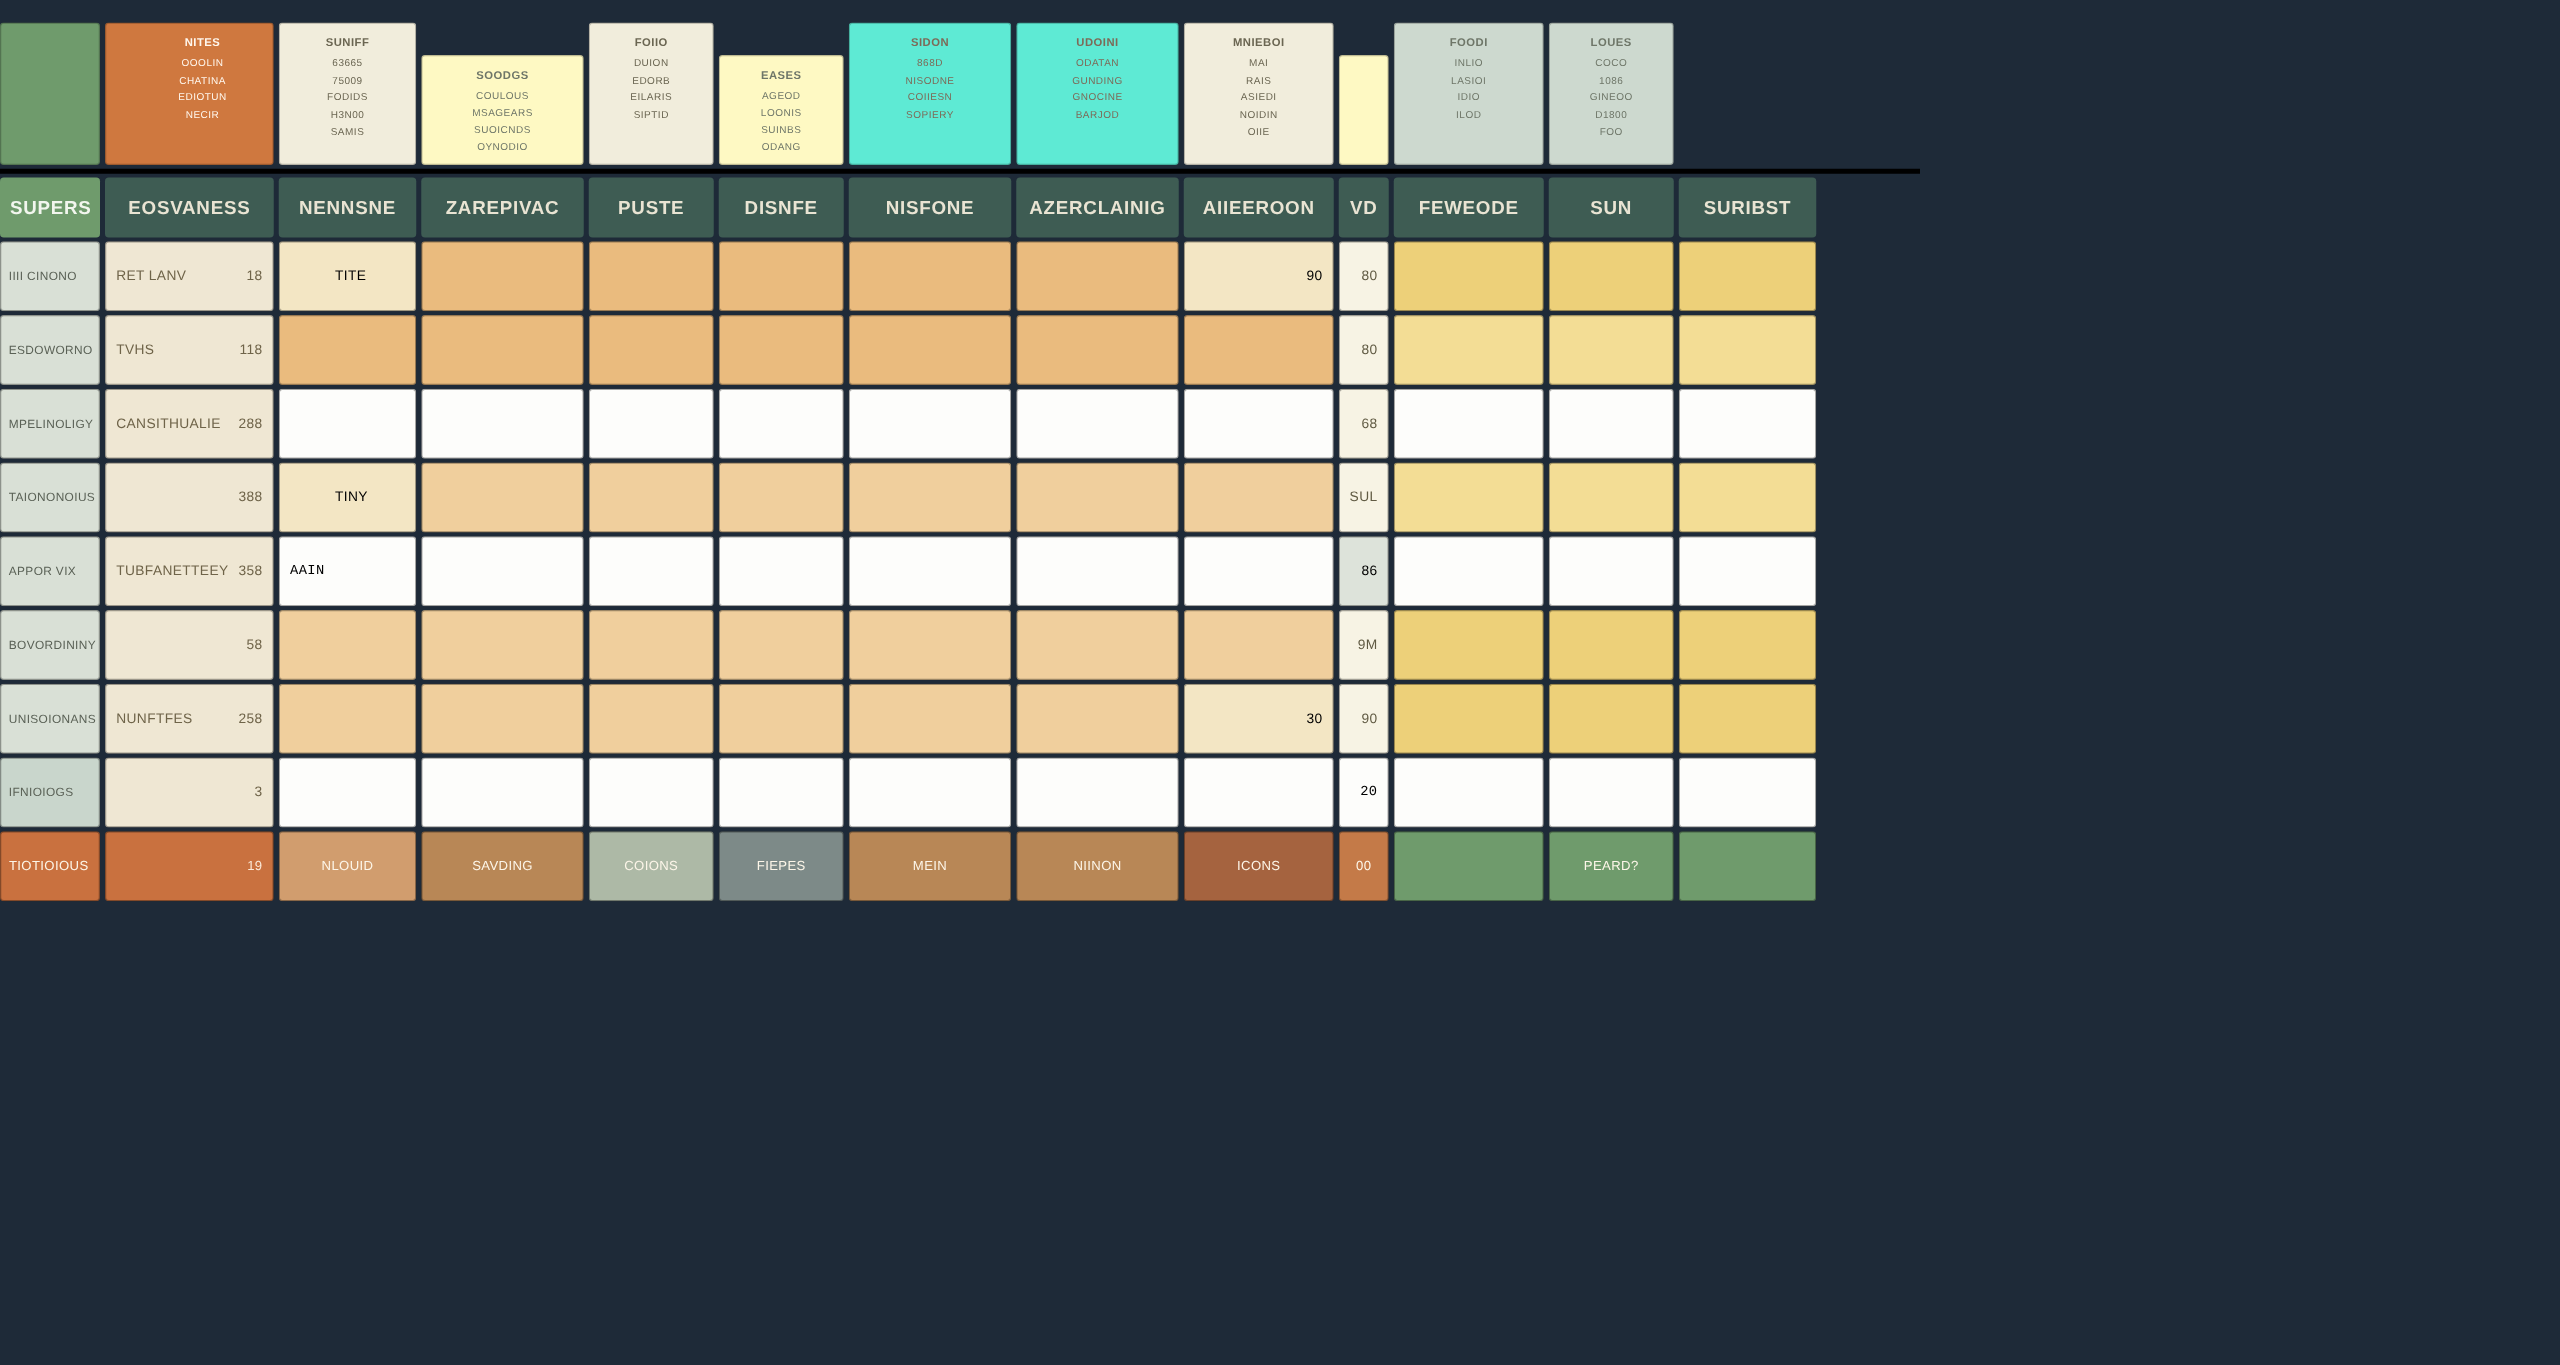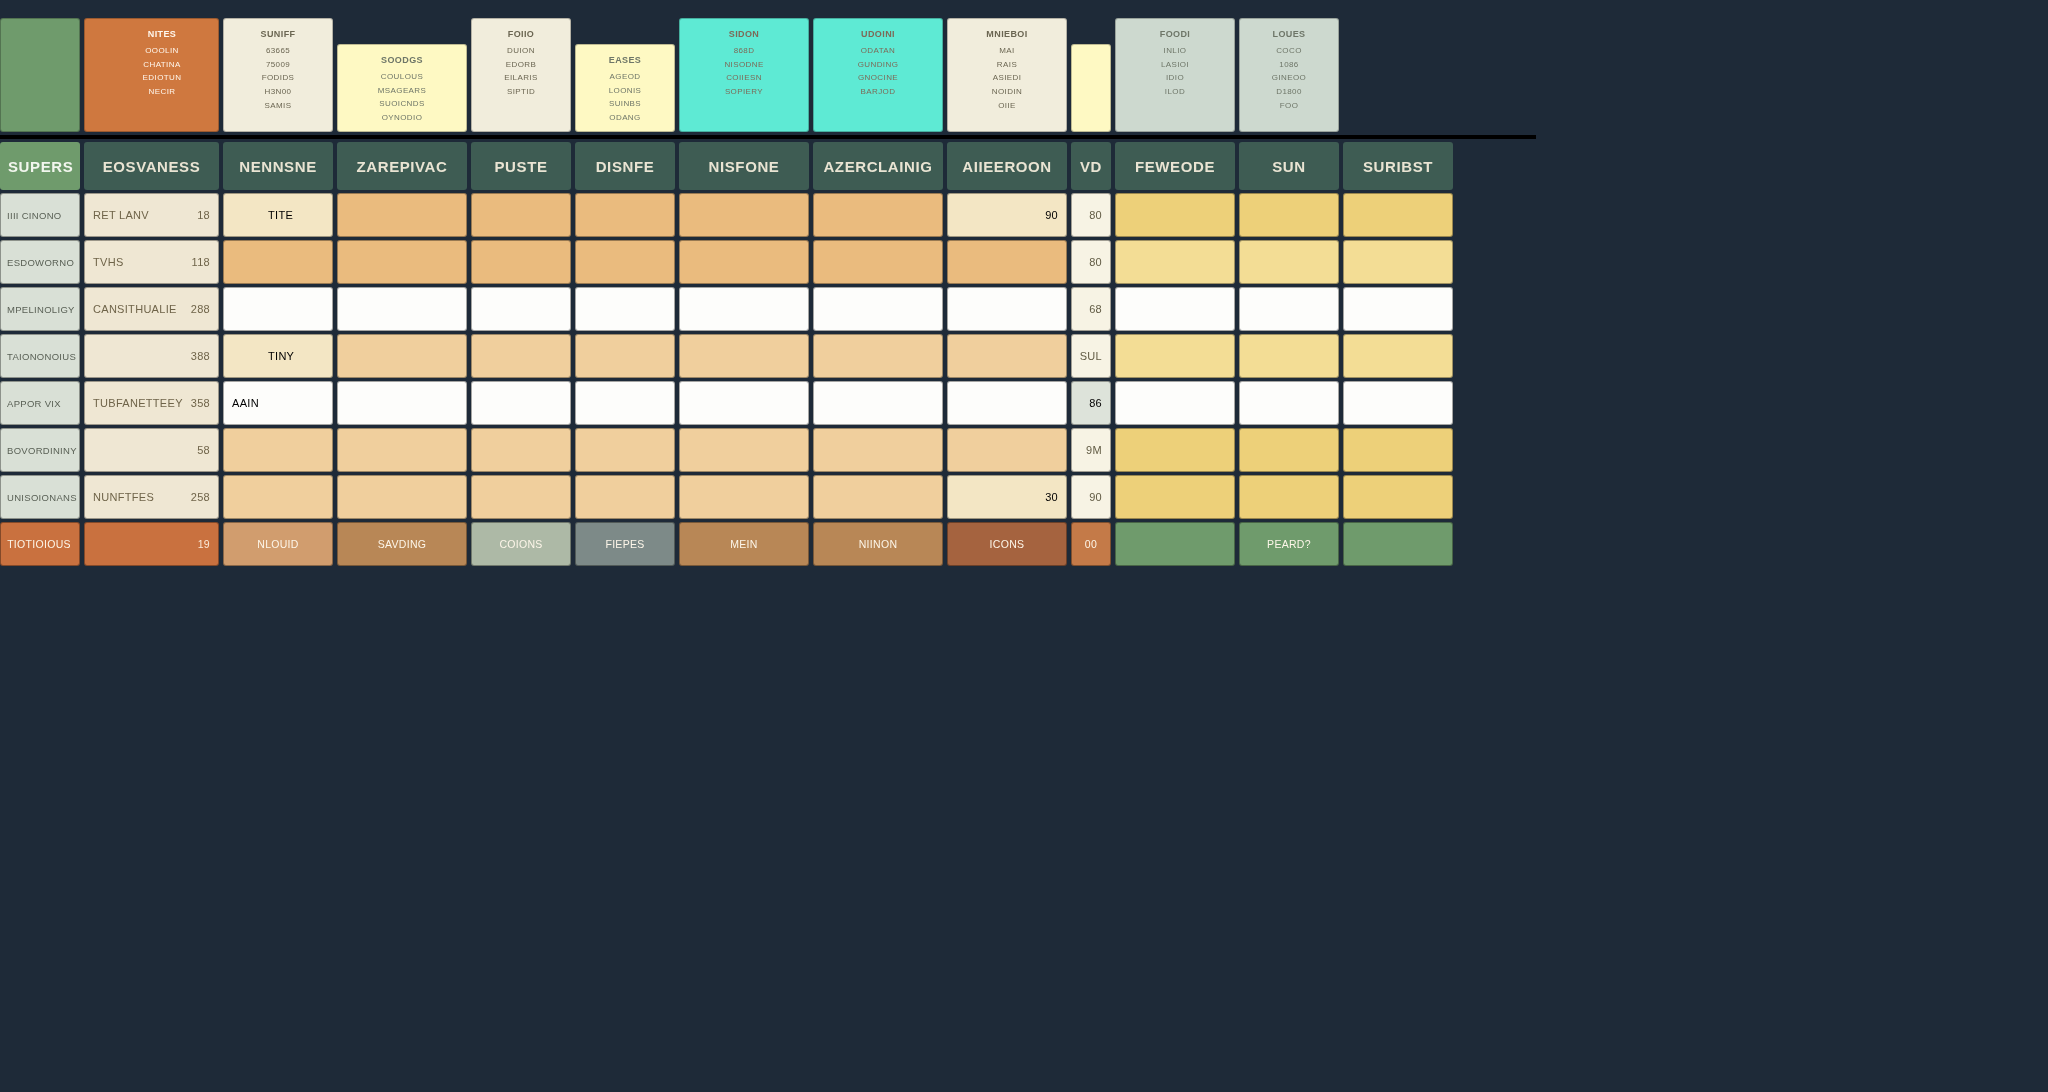--- a/index.html
+++ b/index.html
@@ -77,21 +77,21 @@
     display:flex;
     flex-direction:column;
     gap:3px;
     margin-top:3px;
   }
   .row {
     display:grid;
     grid-template-columns: 80px 135px 110px 130px 100px 100px 130px 130px 120px 40px 120px 100px 110px;
     gap:4px;
     padding:0 4px 0 0;
-    height:44px;
+    height:56px;
   }
   .cell {
     border-radius:3px;
     border:1px solid rgba(0,0,0,.35);
     display:flex;
     align-items:center;
     font-size:11px;
     letter-spacing:.3px;
     padding:0 8px;
     overflow:hidden;
@@ -100,21 +100,21 @@
   .cell.num { justify-content:flex-end; }
   .cell.side-label { background:#d9e0d6; color:#5a6156; font-size:9.5px; text-transform:uppercase; padding-left:6px;}
   .cell.side-label.mint2 { background:#c9d6cc; }
   .cell.side-label.orange2 { background:#c9713f; color:#fbe9d8; }
   .cell.cat {
     background:#efe7d3; color:#6f6449;
     display:flex; justify-content:space-between; font-weight:400;
   }
   .cell.cat .val { font-variant-numeric:tabular-nums; }
   
-  .fill-white  { background:#fdfdfb; }
+  .fill-white  { background:#fdfdfb;font-family:Liberation Mono, monospace; }
   .fill-cream  { background:#f3e6c4;padding-left:44px; }
   .fill-peachL { background:#f0cf9d; }
   .fill-peach  { background:#eabb7e; }
   .fill-tanD   { background:#d19d6e; }
   .fill-gold   { background:#edd079; }
   .fill-goldL  { background:#f3dd95; }
   .fill-mint3  { background:#dde3da; }
   .fill-sage2  { background:#adb9a6; color:#f4f1e6;}
   .fill-green2 { background:#6f9b6c; color:#f2f6ee;}
   .fill-brown  { background:#b88756; color:#fdf4e8;}
@@ -349,20 +349,38 @@
         <div class="cell fill-peachL"></div>
         <div class="cell fill-peachL"></div>
         <div class="cell fill-peachL"></div>
         <div class="cell fill-peachL"></div>
         <div class="cell fill-cream num">30</div>
         <div class="cell small-num num">90</div>
         <div class="cell fill-gold"></div>
         <div class="cell fill-gold"></div>
         <div class="cell fill-gold"></div>
       </div>
+      <div class="row">
+        <div class="cell side-label mint2">IFNIOIOGS</div>
+        <div class="cell cat">
+          <span class="name"></span>
+          <span class="val">3</span>
+        </div>
+        <div class="cell fill-white"></div>
+        <div class="cell fill-white"></div>
+        <div class="cell fill-white"></div>
+        <div class="cell fill-white"></div>
+        <div class="cell fill-white"></div>
+        <div class="cell fill-white"></div>
+        <div class="cell fill-white"></div>
+        <div class="cell fill-white num">20</div>
+        <div class="cell fill-white"></div>
+        <div class="cell fill-white"></div>
+        <div class="cell fill-white"></div>
+      </div>
       <div class="row footer">
         <div class="cell side-label orange2">TIOTIOIOUS</div>
         <div class="cell cat">
           <span class="val">19</span>
         </div>
         <div class="cell fill-tanD">NLOUID</div>
         <div class="cell fill-brown">SAVDING</div>
         <div class="cell fill-sage2">COIONS</div>
         <div class="cell fill-slate">FIEPES</div>
         <div class="cell fill-brown">MEIN</div>

